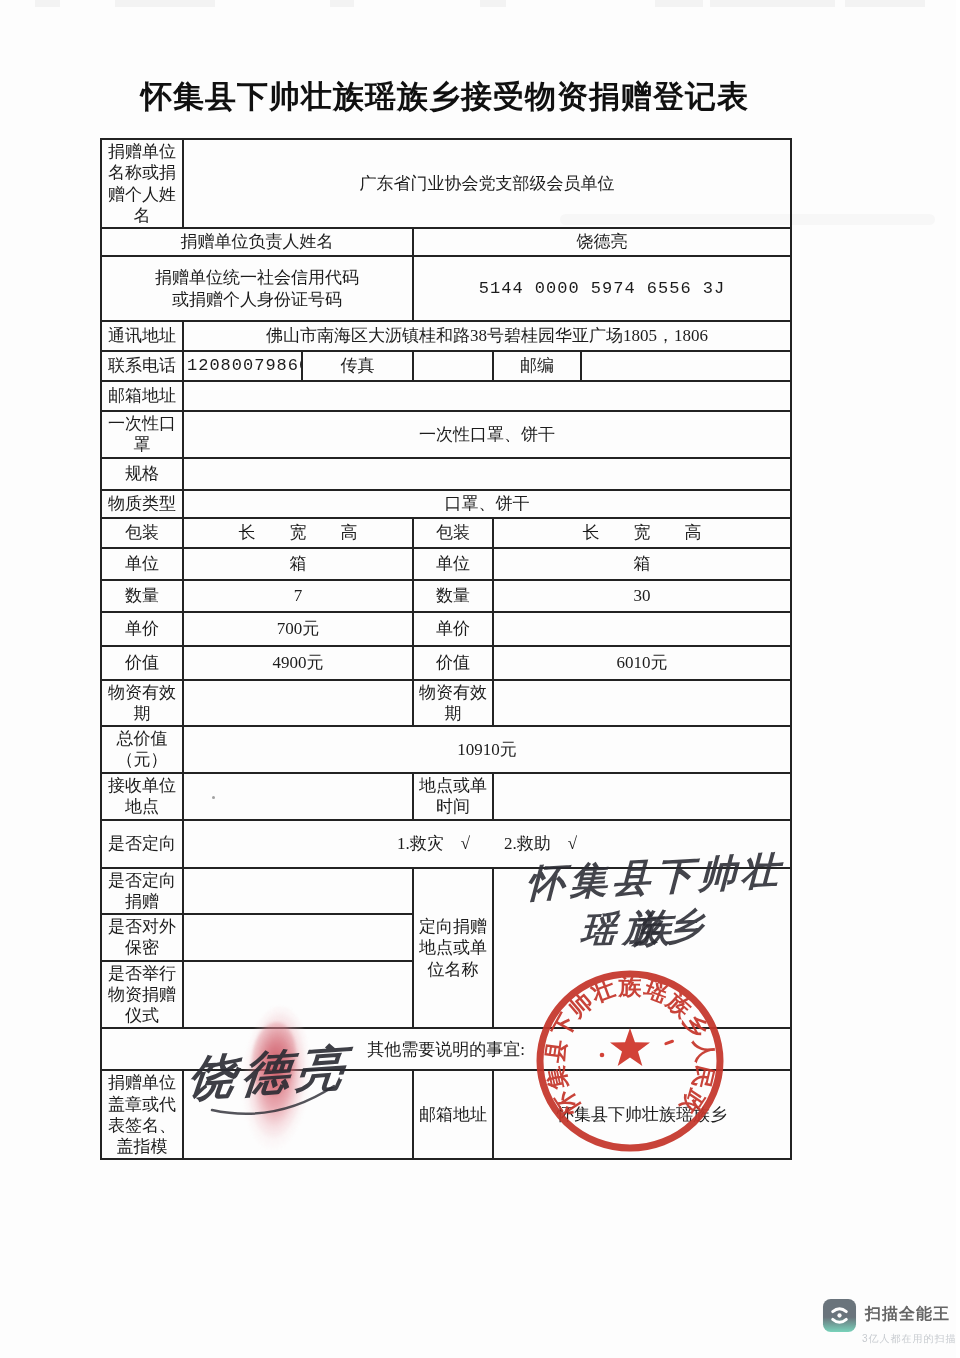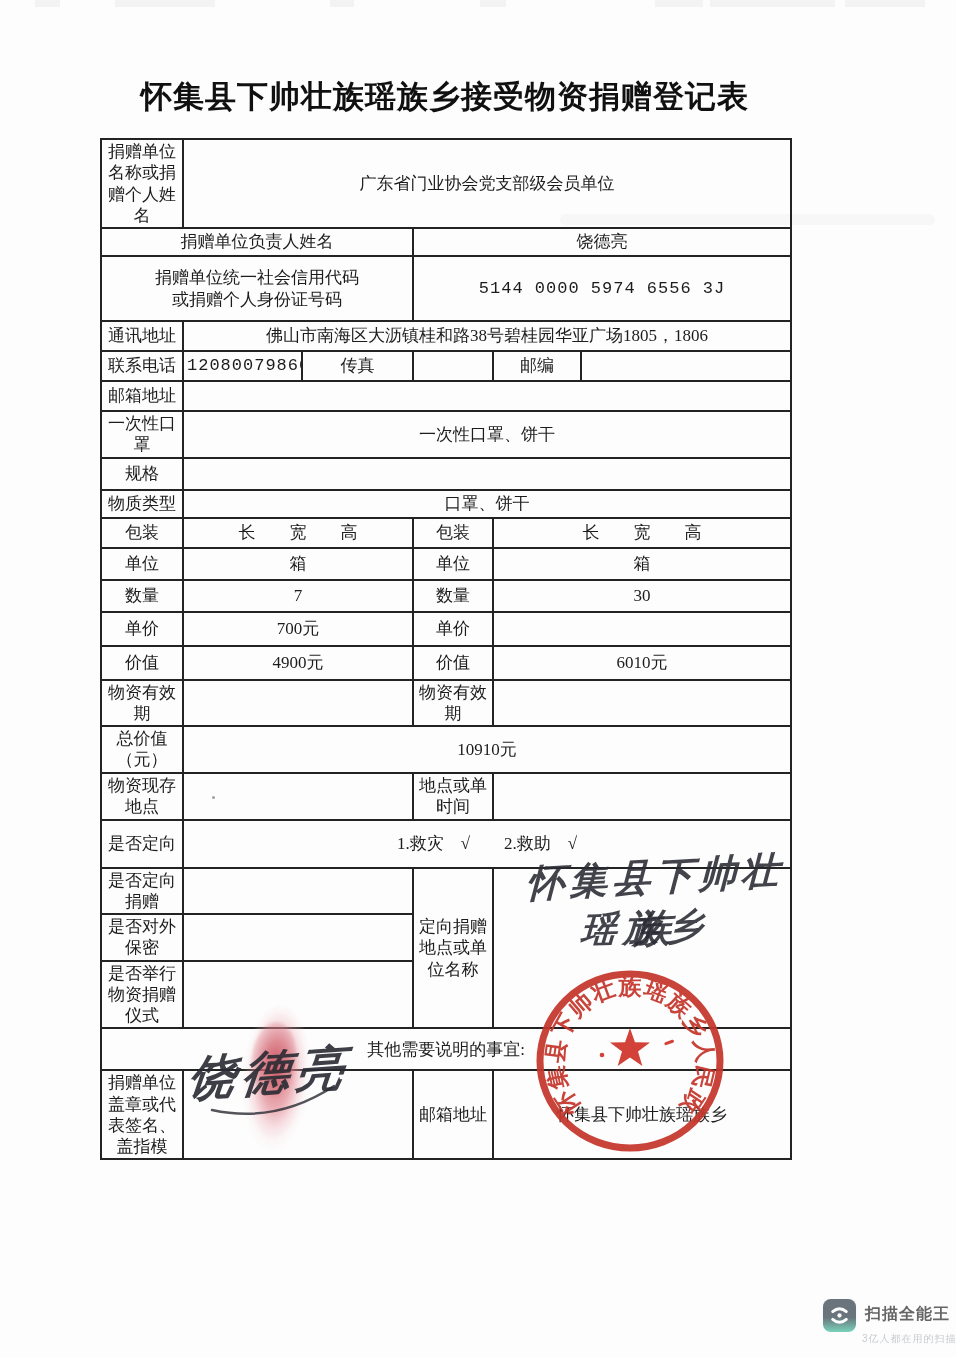--- a/index.html
+++ b/index.html
@@ -161,21 +161,21 @@
         <td class="lbl">物资有效
 期</td>
         <td colspan="2"></td>
       </tr>
       <tr style="height:44px">
         <td class="lbl">总价值
 （元）</td>
         <td colspan="5" class="left">10910元</td>
       </tr>
       <tr style="height:47px">
-        <td class="lbl">物资现存
+        <td class="lbl">接收单位
 地点</td>
         <td colspan="2"></td>
         <td class="lbl">地点或单
 时间</td>
         <td colspan="2"></td>
       </tr>
       <tr style="height:48px">
         <td class="lbl">是否定向</td>
         <td colspan="5">1.救灾　√　　2.救助　√</td>
       </tr>

